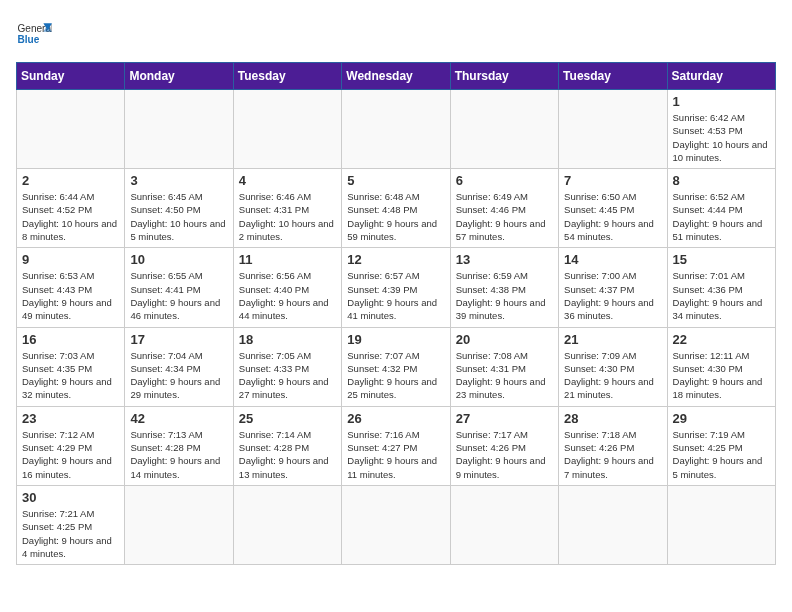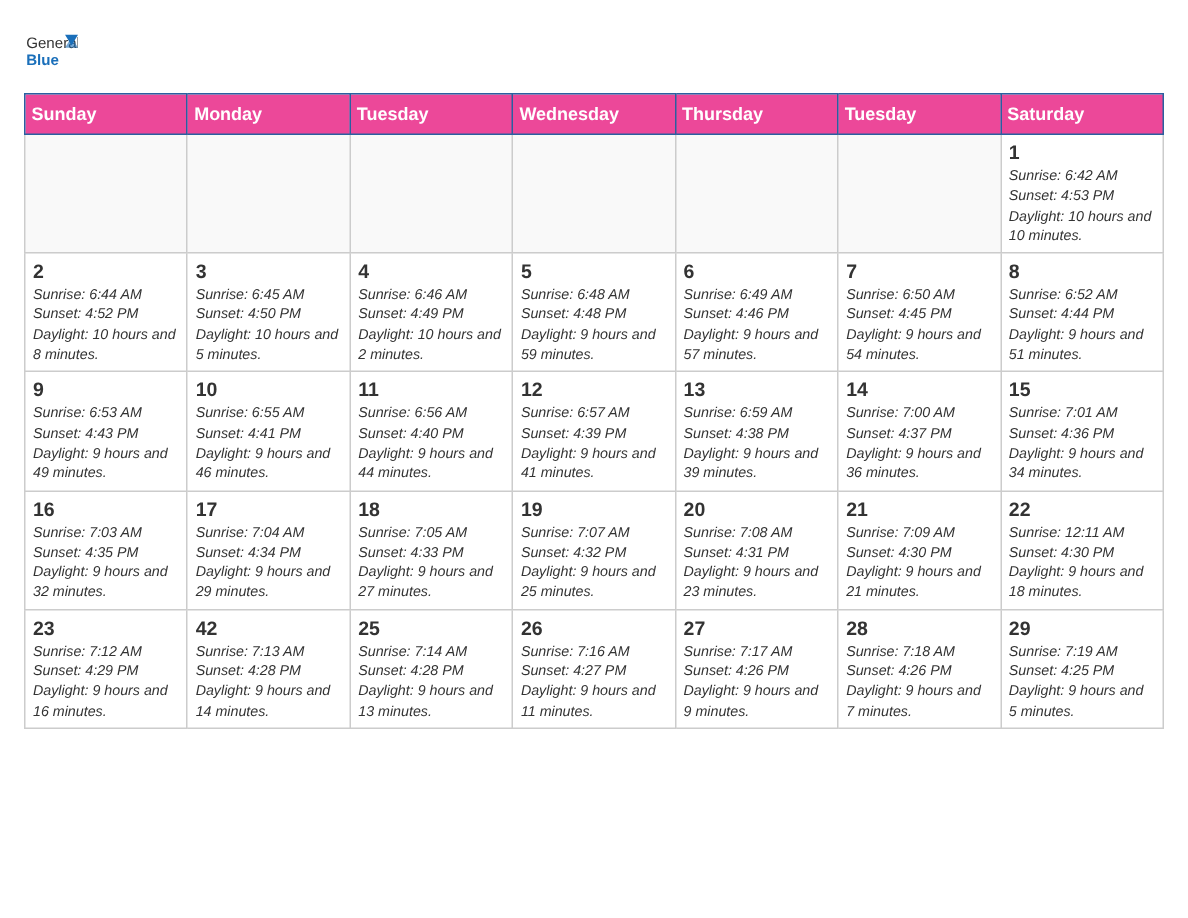--- a/index.html
+++ b/index.html
@@ -36,21 +36,21 @@
     .location-title {
       font-size: 14px;
       color: #555;
     }
     .calendar {
       width: 100%;
       border-collapse: collapse;
       border: 1px solid #ccc;
     }
     .calendar th {
-      background-color: #ec4899;
+      background-color: #4c1d95;
       color: #fff;
       font-size: 12px;
       font-weight: bold;
       padding: 6px 4px;
       text-align: left;
       border: 1px solid #2a5fa0;
     }
     .calendar td {
       border: 1px solid #ccc;
       vertical-align: top;
@@ -64,21 +64,20 @@
       font-size: 13px;
       font-weight: bold;
       color: #333;
       display: block;
       margin-bottom: 2px;
     }
     .day-info {
       font-size: 9.5px;
       line-height: 1.4;
       color: #333;
-      font-style: italic;
     }
     .empty-cell {
       background: #f9f9f9;
     }
     tr:last-child td {
       
     }
   </style>
 </head>
 <body>
@@ -134,21 +133,21 @@
         </td>
         <td>
           <span class="day-number">3</span>
           <div class="day-info">Sunrise: 6:45 AM
 Sunset: 4:50 PM
 Daylight: 10 hours and 5 minutes.</div>
         </td>
         <td>
           <span class="day-number">4</span>
           <div class="day-info">Sunrise: 6:46 AM
-Sunset: 4:49 PM
+Sunset: 4:31 PM
 Daylight: 10 hours and 2 minutes.</div>
         </td>
         <td>
           <span class="day-number">5</span>
           <div class="day-info">Sunrise: 6:48 AM
 Sunset: 4:48 PM
 Daylight: 9 hours and 59 minutes.</div>
         </td>
         <td>
           <span class="day-number">6</span>
@@ -294,14 +293,28 @@
 Sunset: 4:26 PM
 Daylight: 9 hours and 7 minutes.</div>
         </td>
         <td>
           <span class="day-number">29</span>
           <div class="day-info">Sunrise: 7:19 AM
 Sunset: 4:25 PM
 Daylight: 9 hours and 5 minutes.</div>
         </td>
       </tr>
+      <tr>
+        <td>
+          <span class="day-number">30</span>
+          <div class="day-info">Sunrise: 7:21 AM
+Sunset: 4:25 PM
+Daylight: 9 hours and 4 minutes.</div>
+        </td>
+        <td class="empty-cell"></td>
+        <td class="empty-cell"></td>
+        <td class="empty-cell"></td>
+        <td class="empty-cell"></td>
+        <td class="empty-cell"></td>
+        <td class="empty-cell"></td>
+      </tr>
     </tbody>
 </table>
 
 </body></html>

